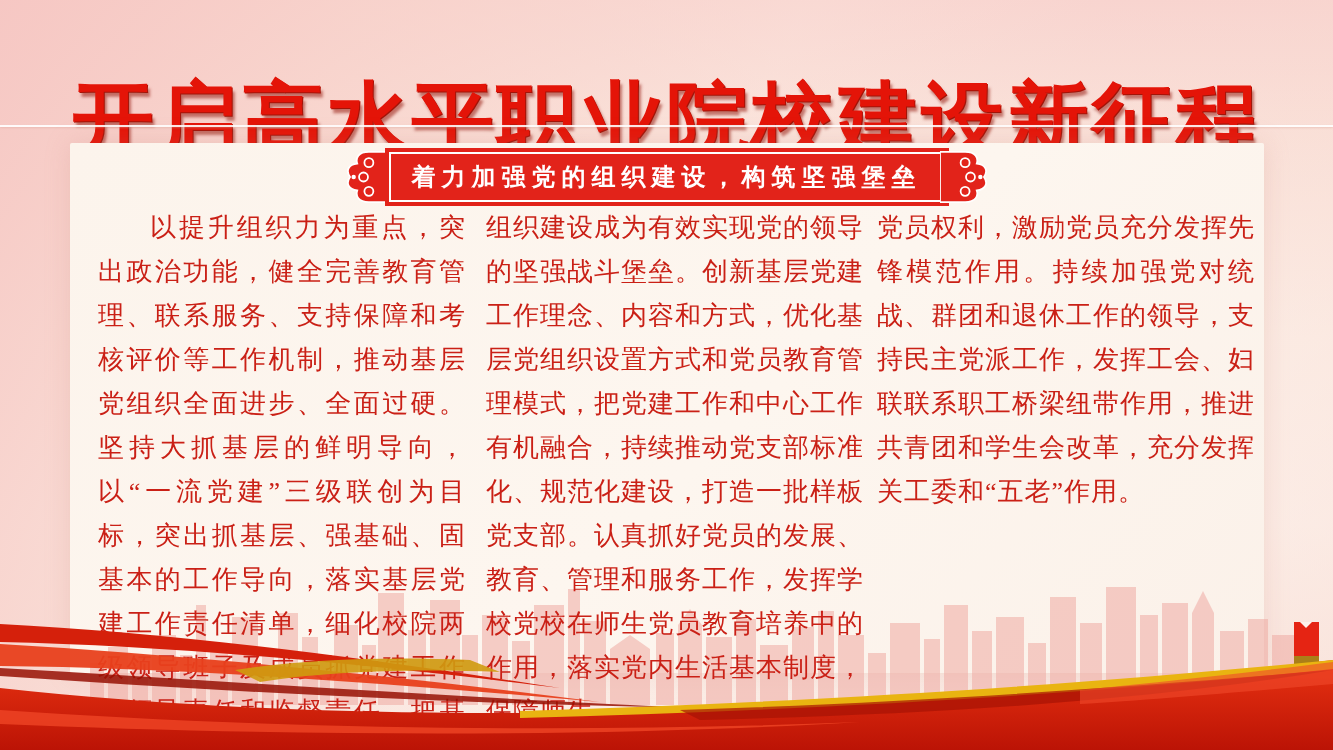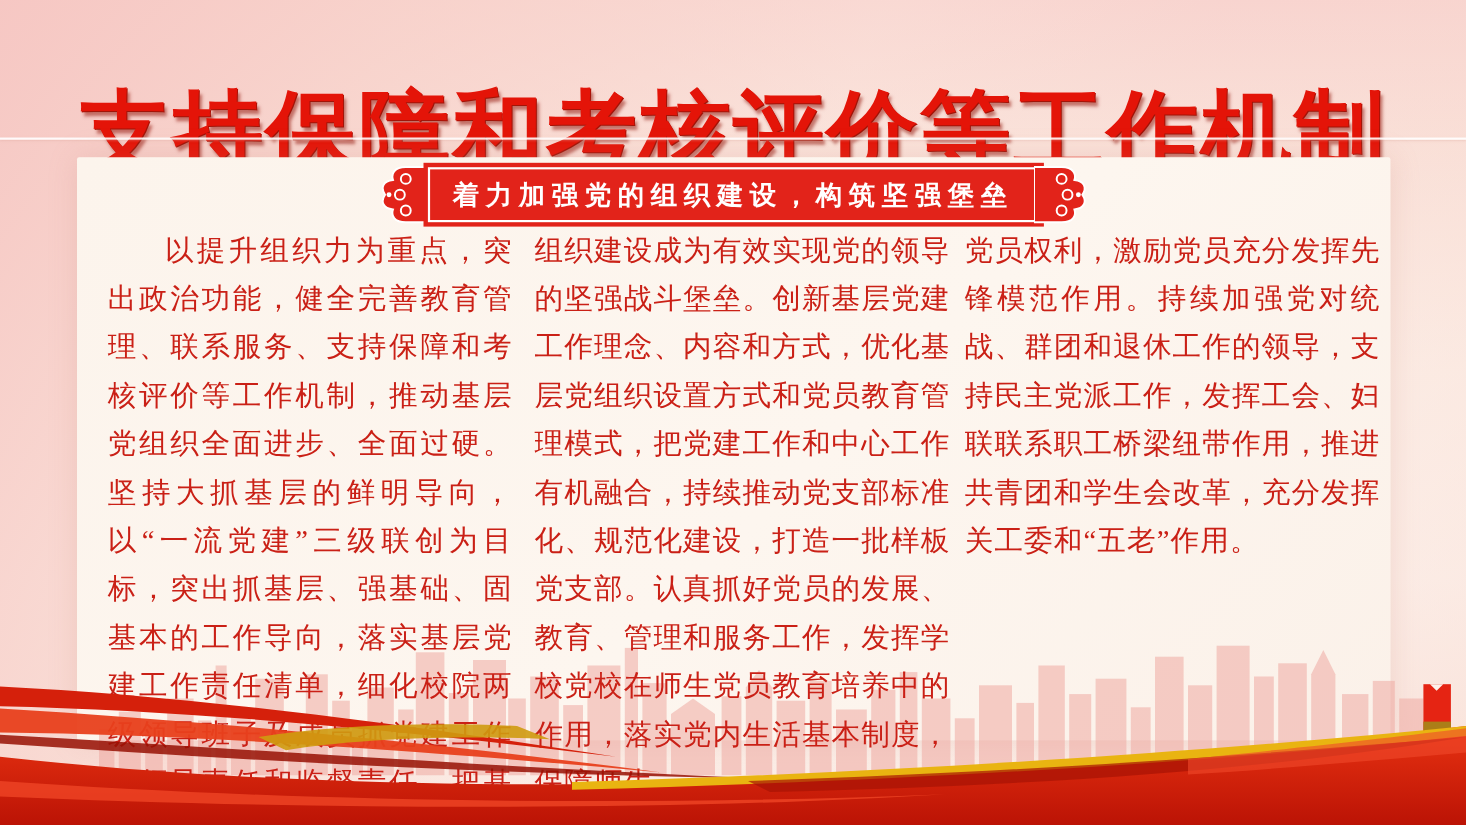--- a/index.html
+++ b/index.html
@@ -70,21 +70,21 @@
   .col3{width:378px;}
   
   .skyline{position:absolute;left:0;top:575px;width:1333px;height:130px;z-index:2;}
   .ribbons{position:absolute;left:0;top:610px;width:1333px;height:140px;z-index:4;}
 </style>
 </head>
 <body>
 
 <div class="poster">
 
-  <h1 class="title">支持保障和考核评价等工作机制</h1>
+  <h1 class="title">开启高水平职业院校建设新征程</h1>
   <div class="title-divider"></div>
 
   <div class="panel"></div>
 
   <svg class="skyline" viewBox="0 0 1333 130" preserveAspectRatio="none">
     <g fill="#eea9a2" fill-opacity="0.55">
       <rect x="90" y="88" width="14" height="42"></rect>
         <rect x="108" y="72" width="20" height="58"></rect>
       <rect x="132" y="86" width="16" height="44"></rect>
         <rect x="152" y="60" width="24" height="70"></rect>

